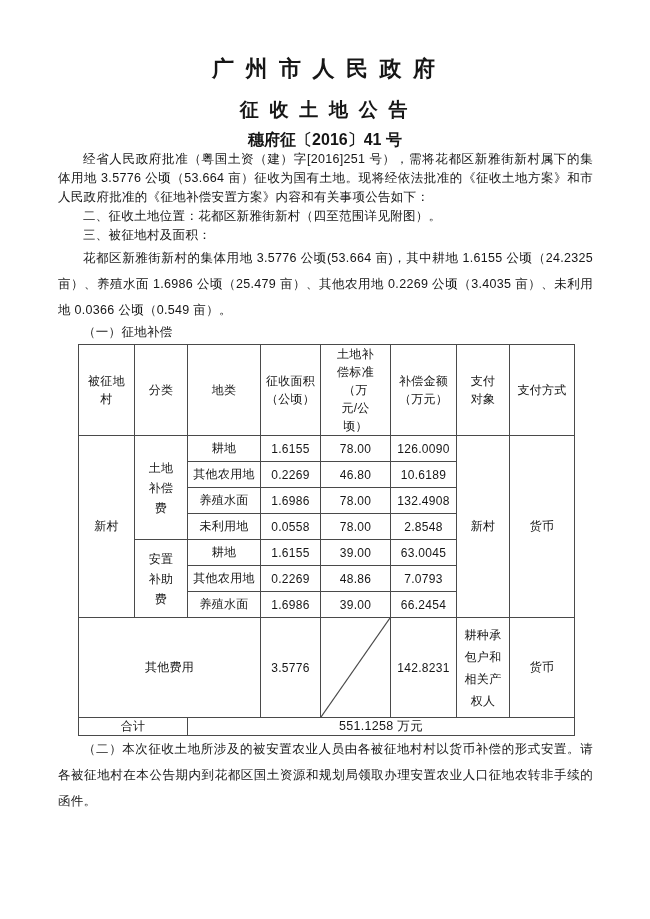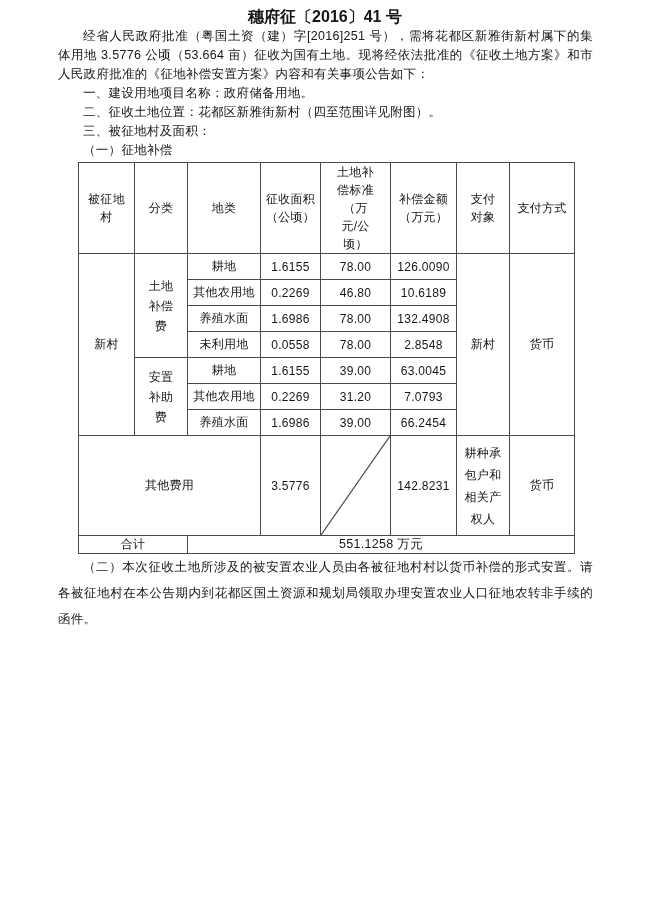--- a/index.html
+++ b/index.html
@@ -58,27 +58,29 @@
   td.paytarget-cell { padding:0 4px; line-height:22px; }
   td.diag-cell { position:relative; padding:0; }
   td.diag-cell svg { position:absolute; left:0; top:0; width:100%; height:100%; display:block; }
   td.total-value { font-size:12.5px; }
 </style>
 </head>
 <body>
 
 <div class="page">
 
+  <p class="doc-title">广 州 市 人 民 政 府</p>
+  <p class="doc-subtitle">征 收 土 地 公 告</p>
   <p class="doc-number">穗府征〔2016〕41 号</p>
 
   <div class="content">
     <p class="p-std indent">经省人民政府批准（粤国土资（建）字[2016]251 号），需将花都区新雅街新村属下的集体用地 3.5776 公顷（53.664 亩）征收为国有土地。现将经依法批准的《征收土地方案》和市人民政府批准的《征地补偿安置方案》内容和有关事项公告如下：</p>
-    <p class="p-std indent">一、建设用地项目名称：政府储备用地。</p>
     <p class="p-std indent">二、征收土地位置：花都区新雅街新村（四至范围详见附图）。</p>
     <p class="p-std indent">三、被征地村及面积：</p>
+    <p class="p-wide indent">花都区新雅街新村的集体用地 3.5776 公顷(53.664 亩)，其中耕地 1.6155 公顷（24.2325 亩）、养殖水面 1.6986 公顷（25.479 亩）、其他农用地 0.2269 公顷（3.4035 亩）、未利用地 0.0366 公顷（0.549 亩）。</p>
     <p class="p-std indent">（一）征地补偿</p>
 
     <div class="table-wrap">
       <table class="comp-table">
         <colgroup>
           <col style="width:56px">
             <col style="width:53px">
             <col style="width:73px">
             <col style="width:60px">
           <col style="width:70px">
@@ -130,21 +132,21 @@
           <tr class="data-row">
             <td rowspan="3" class="cat-cell">安置补助费</td>
             <td>耕地</td>
             <td>1.6155</td>
             <td>39.00</td>
             <td>63.0045</td>
           </tr>
           <tr class="data-row">
             <td>其他农用地</td>
             <td>0.2269</td>
-            <td>31.20</td>
+            <td>48.86</td>
             <td>7.0793</td>
           </tr>
           <tr class="data-row">
             <td>养殖水面</td>
             <td>1.6986</td>
             <td>39.00</td>
             <td>66.2454</td>
           </tr>
           <tr class="other-row">
             <td colspan="3">其他费用</td>

